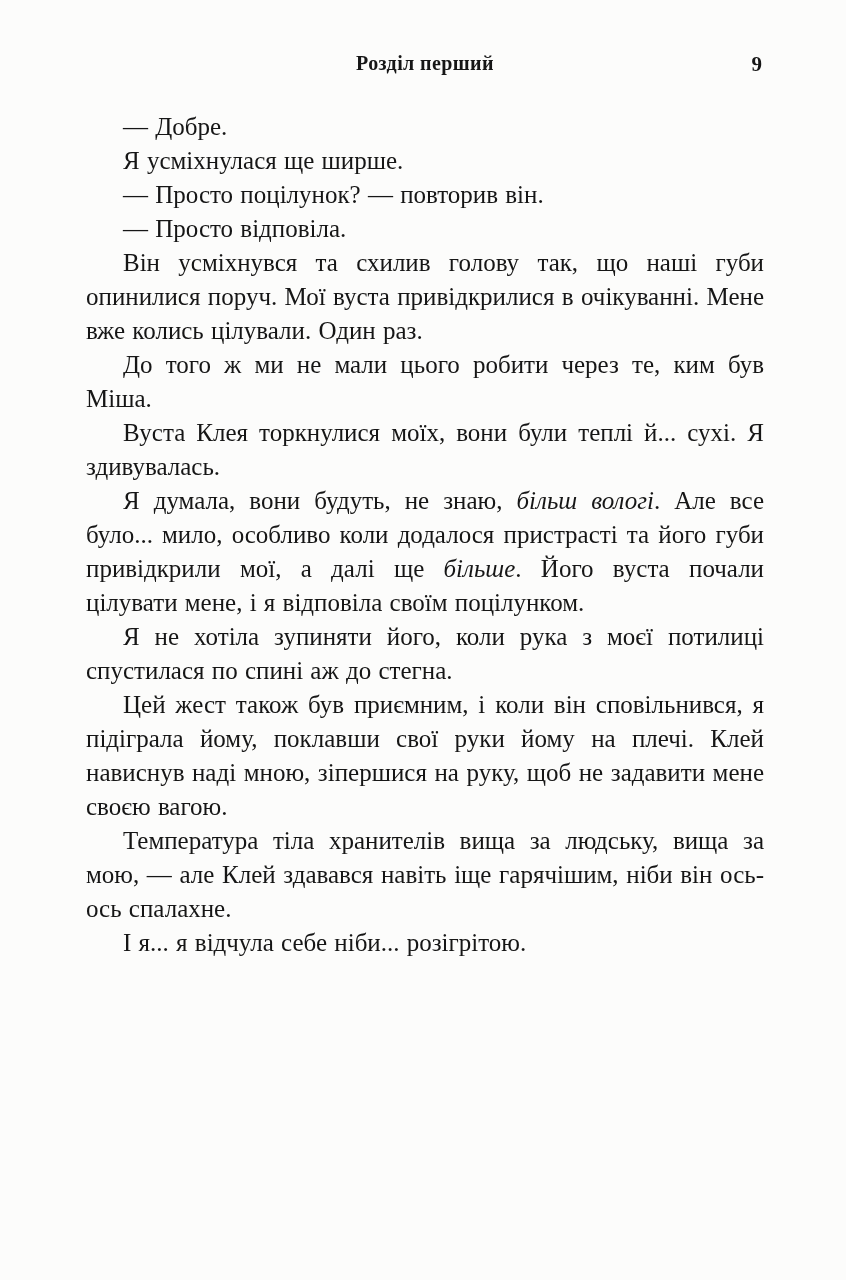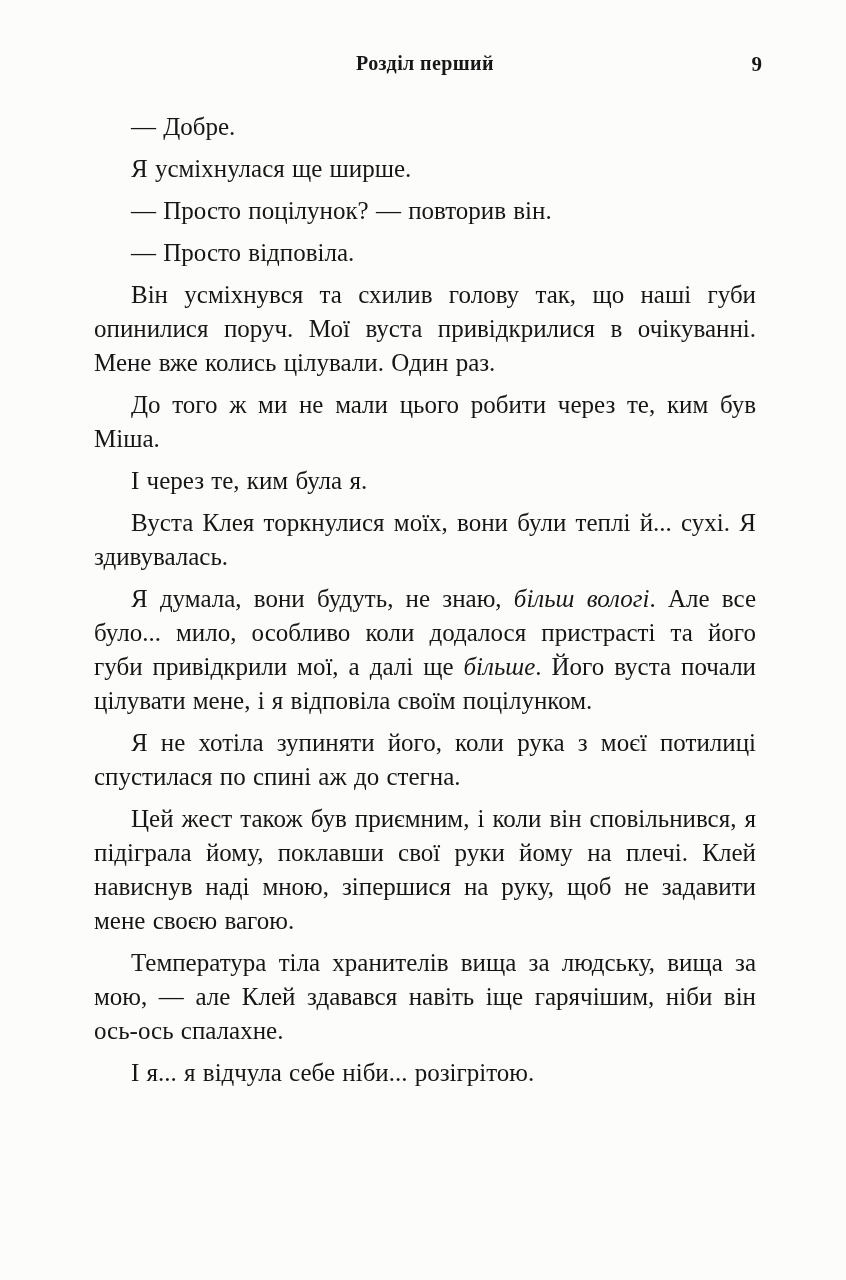--- a/index.html
+++ b/index.html
@@ -33,21 +33,21 @@
     letter-spacing: 0.4px;
   }
   .page-number {
     position: absolute;
     right: 2px;
     top: 0;
     font-weight: bold;
     font-size: 21px;
   }
   .body-text p {
-    margin: 8px;
+    margin: 0;
     font-size: 25px;
     line-height: 34px;
     text-align: justify;
     text-indent: 37px;
     word-spacing: 1px;
   }
   .body-text em {
     font-style: italic;
   }
 </style>
@@ -61,21 +61,20 @@
     <span class="page-number">9</span>
   </div>
 
   <div class="body-text">
     <p>— Добре.</p>
     <p>Я усміхнулася ще ширше.</p>
     <p>— Просто поцілунок? — повторив він.</p>
     <p>— Просто відповіла.</p>
     <p>Він усміхнувся та схилив голову так, що наші губи опинилися поруч. Мої вуста привідкрилися в очікуванні. Мене вже колись цілували. Один раз.</p>
     <p>До того ж ми не мали цього робити через те, ким був Міша.</p>
-    <p>І через те, ким була я.</p>
     <p>Вуста Клея торкнулися моїх, вони були теплі й... сухі. Я здивувалась.</p>
     <p><span>Я думала, вони будуть, не знаю, </span><em>більш вологі</em><span>. Але все було... мило, особливо коли додалося пристрасті та його губи привідкрили мої, а далі ще </span><em>більше</em><span>. Його вуста почали цілувати мене, і я відповіла своїм поцілунком.</span></p>
     <p>Я не хотіла зупиняти його, коли рука з моєї потилиці спустилася по спині аж до стегна.</p>
     <p>Цей жест також був приємним, і коли він сповільнився, я підіграла йому, поклавши свої руки йому на плечі. Клей нависнув наді мною, зіпершися на руку, щоб не задавити мене своєю вагою.</p>
     <p>Температура тіла хранителів вища за людську, вища за мою, — але Клей здавався навіть іще гарячішим, ніби він ось-ось спалахне.</p>
     <p>І я... я відчула себе ніби... розігрітою.</p>
   </div>
 
 </div>
 

